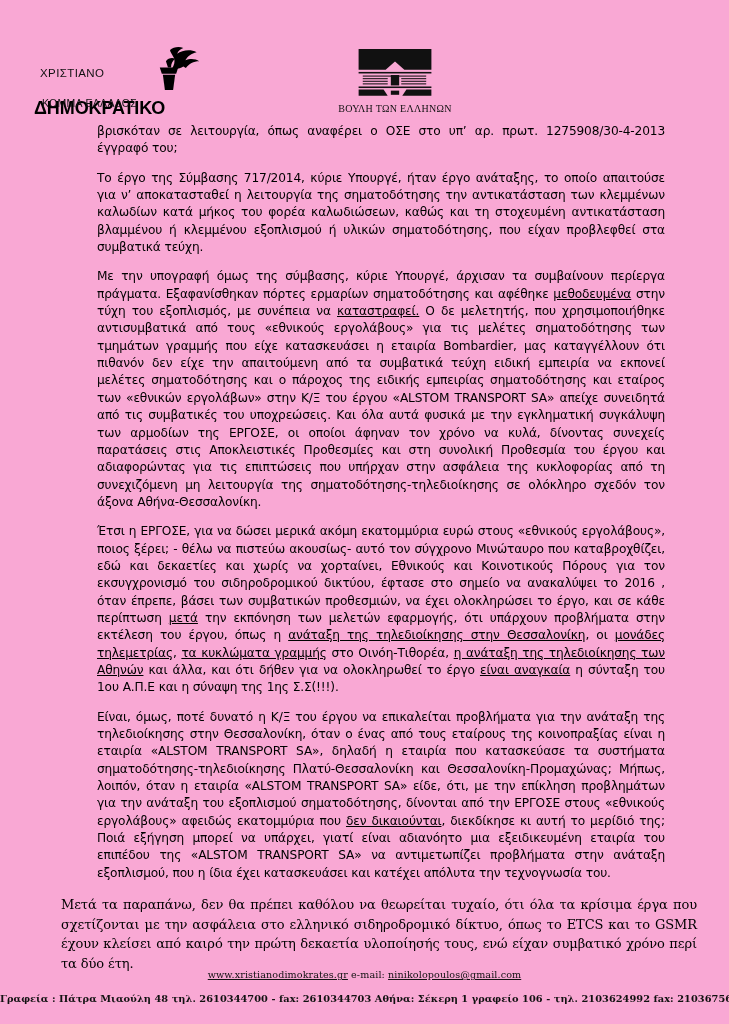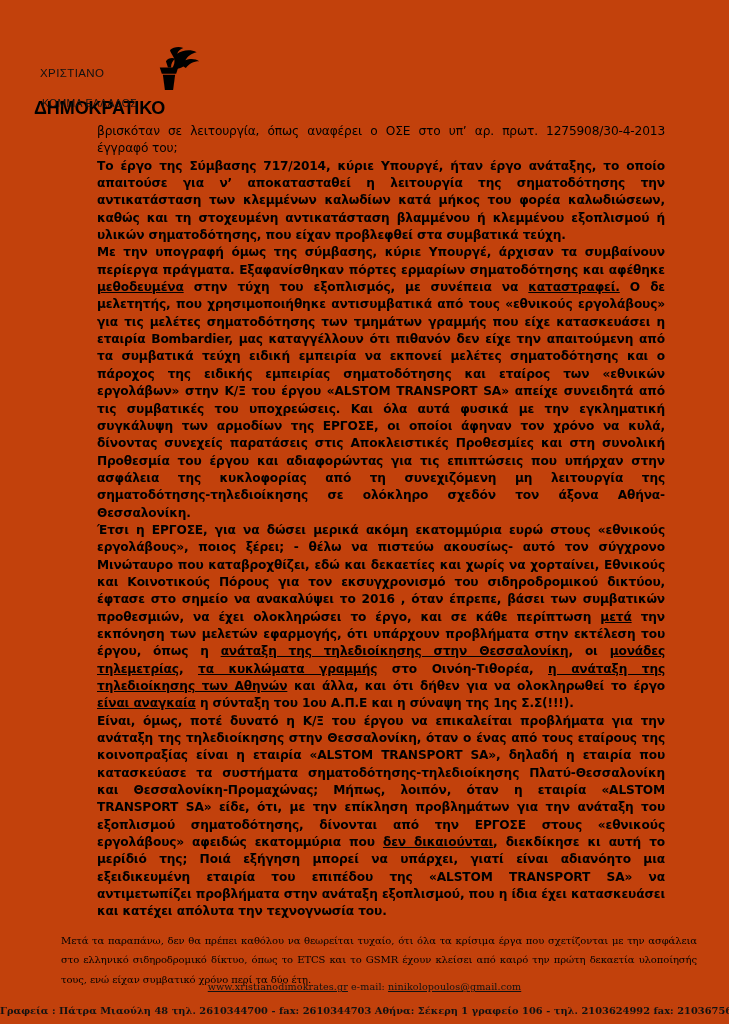--- a/index.html
+++ b/index.html
@@ -11,21 +11,21 @@
     width: 729px;
     height: 1024px;
     overflow: hidden;
     font-family: "DejaVu Sans", sans-serif;
     color: #000000;
   }
   .page {
     position: relative;
     width: 729px;
     height: 1024px;
-    background: #c2410c;
+    background: #f9a8d4;
     box-sizing: border-box;
   }
 
   
   .header {
     position: relative;
     height: 118px;
   }
   .logo-left {
     position: absolute;
@@ -106,38 +106,38 @@
     font-size: 12.2px;
     line-height: 17.35px;
     color: #000;
     text-align: justify;
     text-justify: inter-word;
     margin: 0;
     padding: 0 64px 0 97px;
     letter-spacing: -0.15px;
     word-spacing: 0.1px;
   }
-  .para + .para { margin-top: 0; font-weight: bold; }
+  .para + .para { margin-top: 12px; }
 
   u { text-decoration: underline; text-underline-offset: 1px; }
 
   .closing {
     font-family: "DejaVu Serif", serif;
-    font-size: 10px;
+    font-size: 13px;
     line-height: 19.5px;
     text-align: justify;
     padding: 0 32px 0 61px;
     letter-spacing: -0.1px;
   }
 
   
   .footer {
     position: absolute;
     left: 0;
-    bottom: 8px;
+    bottom: 20px;
     width: 729px;
     text-align: center;
     font-family: "DejaVu Serif", serif;
     color: #111;
   }
   .footer .web {
     font-size: 9.6px;
     letter-spacing: 0.1px;
     margin-bottom: 13px;
   }
@@ -161,20 +161,44 @@
         <path fill="#000" d="M62 8 C68 2 80 0 88 4 C82 6 78 10 76 15 C86 8 102 6 114 12 C104 14 96 20 92 28 C100 24 112 24 119 30 C108 30 99 35 93 43 L88 40 C82 44 74 46 66 44 C70 38 72 31 70 24 C66 16 62 12 62 8 Z"></path>
         <path fill="#000" d="M54 30 C58 24 66 22 72 25 C67 29 64 35 64 42 L58 42 Z"></path>
         <path fill="#000" d="M42 42 L78 42 L74 54 L46 54 Z"></path>
         <path fill="#000" d="M48 56 L72 56 L68 86 L52 86 Z"></path>
       </svg>
       <div class="l1">ΧΡΙΣΤΙΑΝΟ</div>
       <div class="l2">ΔΗΜΟΚΡΑΤΙΚΟ</div>
       <div class="l3">ΚΟΜΜΑ ΕΛΛΑΔΟΣ</div>
     </div>
 
+    <div class="logo-center">
+      <svg class="parliament-emblem" viewBox="0 0 200 100" aria-hidden="true">
+
+        <path fill="#111" d="M30 2 H170 V42 H118 L100 26 L82 42 H30 Z"></path>
+        <rect x="30" y="46" width="140" height="3" fill="#111"></rect>
+
+        <g fill="#111">
+          <rect x="38" y="53" width="122" height="2"></rect>
+          <rect x="38" y="58" width="48" height="2"></rect>
+          <rect x="112" y="58" width="48" height="2"></rect>
+          <rect x="38" y="63" width="48" height="2"></rect>
+          <rect x="112" y="63" width="48" height="2"></rect>
+          <rect x="38" y="68" width="48" height="2"></rect>
+          <rect x="112" y="68" width="48" height="2"></rect>
+          <rect x="92" y="52" width="16" height="20"></rect>
+          <rect x="30" y="74" width="140" height="3"></rect>
+        </g>
+
+        <path fill="#111" d="M30 80 L78 80 L86 92 L30 92 Z"></path>
+        <path fill="#111" d="M170 80 L122 80 L114 92 L170 92 Z"></path>
+        <rect x="92" y="82" width="16" height="8" fill="#111"></rect>
+      </svg>
+      <div class="caption">ΒΟΥΛΗ ΤΩΝ ΕΛΛΗΝΩΝ</div>
+    </div>
   </div>
 
   <div class="body-area">
     <p class="para">βρισκόταν σε λειτουργία, όπως αναφέρει ο ΟΣΕ στο υπ’ αρ. πρωτ. 1275908/30-4-2013 έγγραφό του;</p>
     <p class="para">Το έργο της Σύμβασης 717/2014, κύριε Υπουργέ, ήταν έργο ανάταξης, το οποίο απαιτούσε για ν’ αποκατασταθεί η λειτουργία της σηματοδότησης την αντικατάσταση των κλεμμένων καλωδίων κατά μήκος του φορέα καλωδιώσεων, καθώς και τη στοχευμένη αντικατάσταση βλαμμένου ή κλεμμένου εξοπλισμού ή υλικών σηματοδότησης, που είχαν προβλεφθεί στα συμβατικά τεύχη.</p>
     <p class="para">Με την υπογραφή όμως της σύμβασης, κύριε Υπουργέ, άρχισαν τα συμβαίνουν περίεργα πράγματα. Εξαφανίσθηκαν πόρτες ερμαρίων σηματοδότησης και αφέθηκε <u>μεθοδευμένα</u> στην τύχη του εξοπλισμός, με συνέπεια να <u>καταστραφεί.</u> Ο δε μελετητής, που χρησιμοποιήθηκε αντισυμβατικά από τους «εθνικούς εργολάβους» για τις μελέτες σηματοδότησης των τμημάτων γραμμής που είχε κατασκευάσει η εταιρία Bombardier, μας καταγγέλλουν ότι πιθανόν δεν είχε την απαιτούμενη από τα συμβατικά τεύχη ειδική εμπειρία να εκπονεί μελέτες σηματοδότησης και ο πάροχος  της ειδικής εμπειρίας σηματοδότησης και εταίρος των «εθνικών εργολάβων» στην Κ/Ξ του έργου «ALSTOM TRANSPORT SA» απείχε συνειδητά από τις συμβατικές του υποχρεώσεις. Και όλα αυτά φυσικά με την εγκληματική συγκάλυψη των αρμοδίων της ΕΡΓΟΣΕ, οι οποίοι άφηναν τον χρόνο να κυλά, δίνοντας συνεχείς παρατάσεις στις Αποκλειστικές Προθεσμίες και στη συνολική Προθεσμία του έργου και αδιαφορώντας για τις επιπτώσεις που υπήρχαν στην ασφάλεια της κυκλοφορίας από τη συνεχιζόμενη μη λειτουργία της σηματοδότησης-τηλεδιοίκησης σε ολόκληρο σχεδόν τον άξονα Αθήνα-Θεσσαλονίκη.</p>
     <p class="para">Έτσι η ΕΡΓΟΣΕ, για να δώσει μερικά ακόμη εκατομμύρια ευρώ στους «εθνικούς εργολάβους», ποιος ξέρει; - θέλω να πιστεύω ακουσίως- αυτό τον σύγχρονο Μινώταυρο που καταβροχθίζει, εδώ και δεκαετίες και χωρίς να χορταίνει, Εθνικούς και Κοινοτικούς Πόρους για τον εκσυγχρονισμό του σιδηροδρομικού δικτύου, έφτασε στο σημείο να ανακαλύψει το 2016 , όταν έπρεπε, βάσει των συμβατικών προθεσμιών, να  έχει ολοκληρώσει το έργο, και σε κάθε περίπτωση <u>μετά</u> την εκπόνηση των μελετών εφαρμογής, ότι υπάρχουν προβλήματα στην εκτέλεση του έργου, όπως η <u>ανάταξη της τηλεδιοίκησης στην Θεσσαλονίκη</u>, οι <u>μονάδες τηλεμετρίας</u>, <u>τα κυκλώματα γραμμής</u> στο Οινόη-Τιθορέα, <u>η ανάταξη της τηλεδιοίκησης των Αθηνών</u> και άλλα, και ότι δήθεν για  να ολοκληρωθεί το έργο <u>είναι αναγκαία</u> η σύνταξη  του 1ου Α.Π.Ε και η σύναψη της  1ης Σ.Σ(!!!).</p>
     <p class="para"> Είναι, όμως, ποτέ δυνατό η Κ/Ξ  του έργου να επικαλείται προβλήματα για την ανάταξη της τηλεδιοίκησης  στην Θεσσαλονίκη, όταν ο ένας από τους εταίρους της κοινοπραξίας είναι η εταιρία «ALSTOM TRANSPORT SA», δηλαδή η εταιρία που κατασκεύασε τα συστήματα σηματοδότησης-τηλεδιοίκησης Πλατύ-Θεσσαλονίκη και Θεσσαλονίκη-Προμαχώνας; Μήπως, λοιπόν, όταν η εταιρία «ALSTOM TRANSPORT SA» είδε, ότι, με την επίκληση προβλημάτων για την ανάταξη του εξοπλισμού σηματοδότησης,  δίνονται από την ΕΡΓΟΣΕ στους «εθνικούς εργολάβους» αφειδώς εκατομμύρια που <u>δεν δικαιούνται</u>, διεκδίκησε κι αυτή το μερίδιό της; Ποιά εξήγηση μπορεί να υπάρχει, γιατί είναι αδιανόητο μια εξειδικευμένη εταιρία του επιπέδου της «ALSTOM TRANSPORT SA» να αντιμετωπίζει προβλήματα στην ανάταξη εξοπλισμού, που η ίδια έχει κατασκευάσει και κατέχει απόλυτα την τεχνογνωσία του.</p>
 
     <p class="closing">Μετά τα παραπάνω, δεν θα πρέπει καθόλου να θεωρείται τυχαίο, ότι όλα τα κρίσιμα έργα που σχετίζονται με την ασφάλεια στο ελληνικό σιδηροδρομικό δίκτυο, όπως το ETCS και το GSMR έχουν κλείσει από καιρό την πρώτη δεκαετία υλοποίησής τους, ενώ είχαν συμβατικό χρόνο περί τα δύο έτη.</p>

